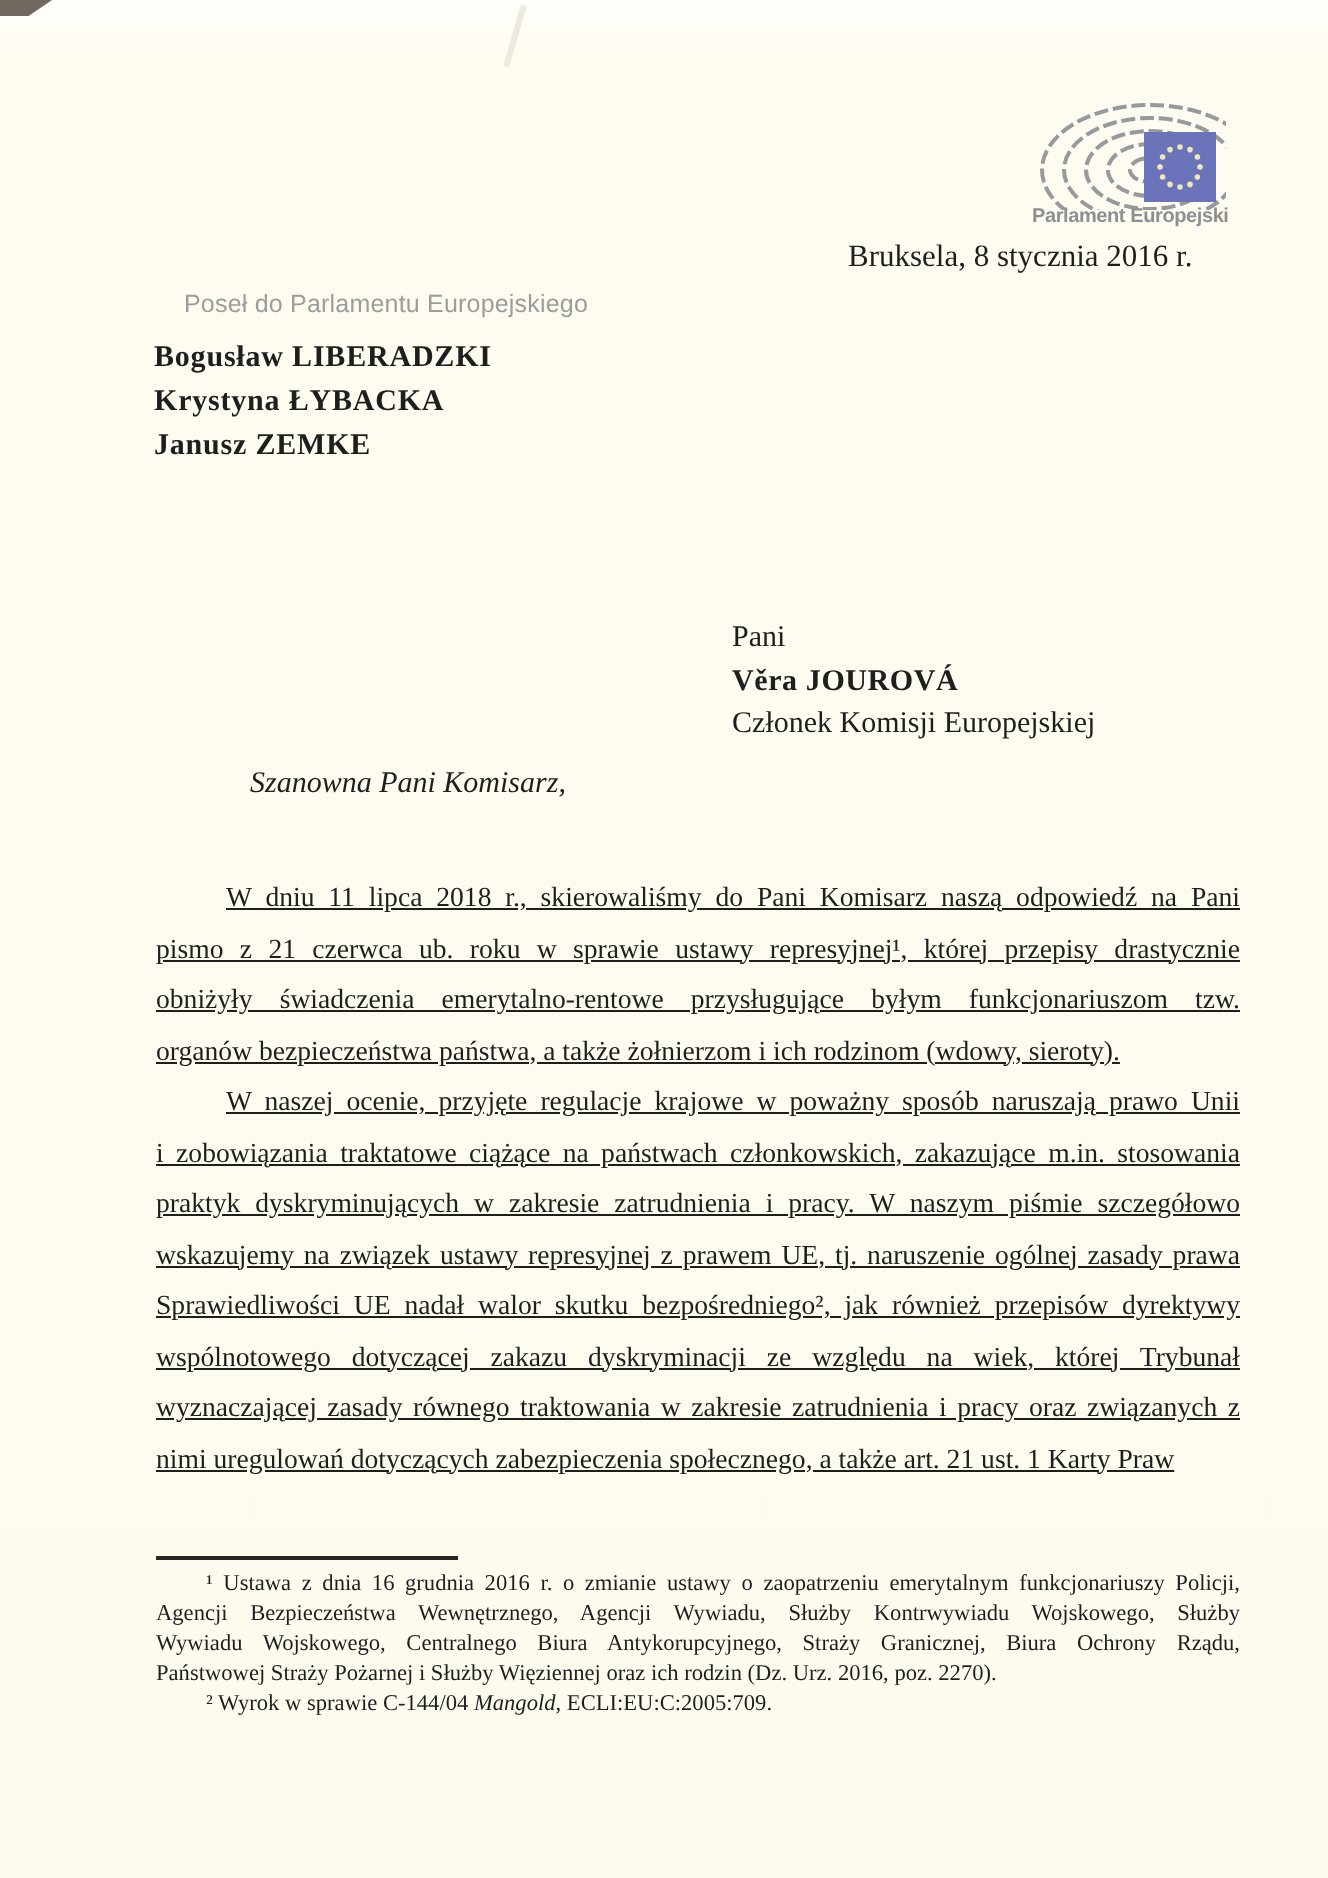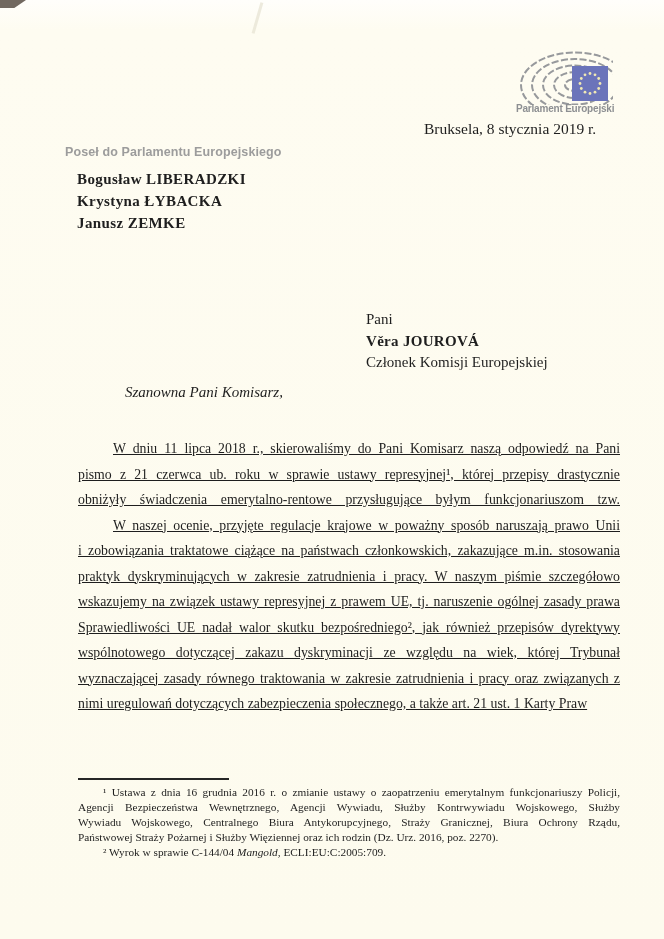--- a/index.html
+++ b/index.html
@@ -29,23 +29,23 @@
     position:absolute;left:516px;top:103px;width:97px;
     font-family:Liberation Sans, sans-serif;
     font-weight:bold;font-size:10px;letter-spacing:-.2px;
     color:#8d8f92;text-align:center;white-space:nowrap;
   }
   .dateline{
     position:absolute;left:424px;top:120px;
     font-size:15.5px;white-space:nowrap;
   }
   .sender-role{
-    position:absolute;left:65px;top:145px;
+    position:absolute;left:92px;top:145px;
     font-family:"Liberation Sans","DejaVu Sans",sans-serif;
-    font-size:12.5px;color:#9c9c9c;letter-spacing:.1px;white-space:nowrap;font-weight:bold;
+    font-size:12.5px;color:#9c9c9c;letter-spacing:.1px;white-space:nowrap;
   }
   .sender-names{position:absolute;left:77px;top:168px;}
   .sender-name{
     height:22px;line-height:22px;font-weight:bold;font-size:15px;
     letter-spacing:.4px;white-space:nowrap;
   }
   .recipient{position:absolute;left:366px;top:261px;margin-top:48px;}
   .recipient div{height:21.5px;line-height:21.5px;font-size:15px;white-space:nowrap;}
   .recipient .recipient-name{font-weight:bold;letter-spacing:.3px;}
   .salutation{
@@ -101,21 +101,21 @@
         <circle cx="69" cy="43.2" r="1.4"></circle>
         <circle cx="65.3" cy="39.5" r="1.4"></circle>
         <circle cx="64" cy="34.5" r="1.4"></circle>
         <circle cx="65.3" cy="29.5" r="1.4"></circle>
         <circle cx="69" cy="25.8" r="1.4"></circle>
       </g>
     </svg>
   </div>
   <div class="logo-caption">Parlament Europejski</div>
 
-  <div class="dateline">Bruksela, 8 stycznia 2019 r.</div>
+  <div class="dateline">Bruksela, 8 stycznia 2016 r.</div>
 
   <div class="sender-role">Poseł do Parlamentu Europejskiego</div>
 
   <div class="sender-names">
     <div class="sender-name">Bogusław LIBERADZKI</div>
     <div class="sender-name">Krystyna ŁYBACKA</div>
     <div class="sender-name">Janusz ZEMKE</div>
   </div>
 
   <div class="recipient">
@@ -123,20 +123,21 @@
     <div class="recipient-name">Věra JOUROVÁ</div>
     <div>Członek Komisji Europejskiej</div>
   </div>
 
   <div class="salutation">Szanowna Pani Komisarz,</div>
 
   <div class="body-text">
     <div class="bline first">W dniu 11 lipca 2018 r., skierowaliśmy do Pani Komisarz naszą odpowiedź na Pani</div>
     <div class="bline">pismo z 21 czerwca ub. roku w sprawie ustawy represyjnej¹, której przepisy drastycznie</div>
     <div class="bline">obniżyły świadczenia emerytalno-rentowe przysługujące byłym funkcjonariuszom tzw.</div>
+    <div class="bline plast">organów bezpieczeństwa państwa, a także żołnierzom i ich rodzinom (wdowy, sieroty).</div>
     <div class="bline first">W naszej ocenie, przyjęte regulacje krajowe w poważny sposób naruszają prawo Unii</div>
     <div class="bline">i zobowiązania traktatowe ciążące na państwach członkowskich, zakazujące m.in. stosowania</div>
     <div class="bline">praktyk dyskryminujących w zakresie zatrudnienia i pracy. W naszym piśmie szczegółowo</div>
     <div class="bline">wskazujemy na związek ustawy represyjnej z prawem UE, tj. naruszenie ogólnej zasady prawa</div>
     <div class="bline">Sprawiedliwości UE nadał walor skutku bezpośredniego², jak również przepisów dyrektywy</div>
     <div class="bline">wspólnotowego dotyczącej zakazu dyskryminacji ze względu na wiek, której Trybunał</div>
     <div class="bline">wyznaczającej zasady równego traktowania w zakresie zatrudnienia i pracy oraz związanych z</div>
     <div class="bline plast">nimi uregulowań dotyczących zabezpieczenia społecznego, a także art. 21 ust. 1 Karty Praw</div>
   </div>
 

